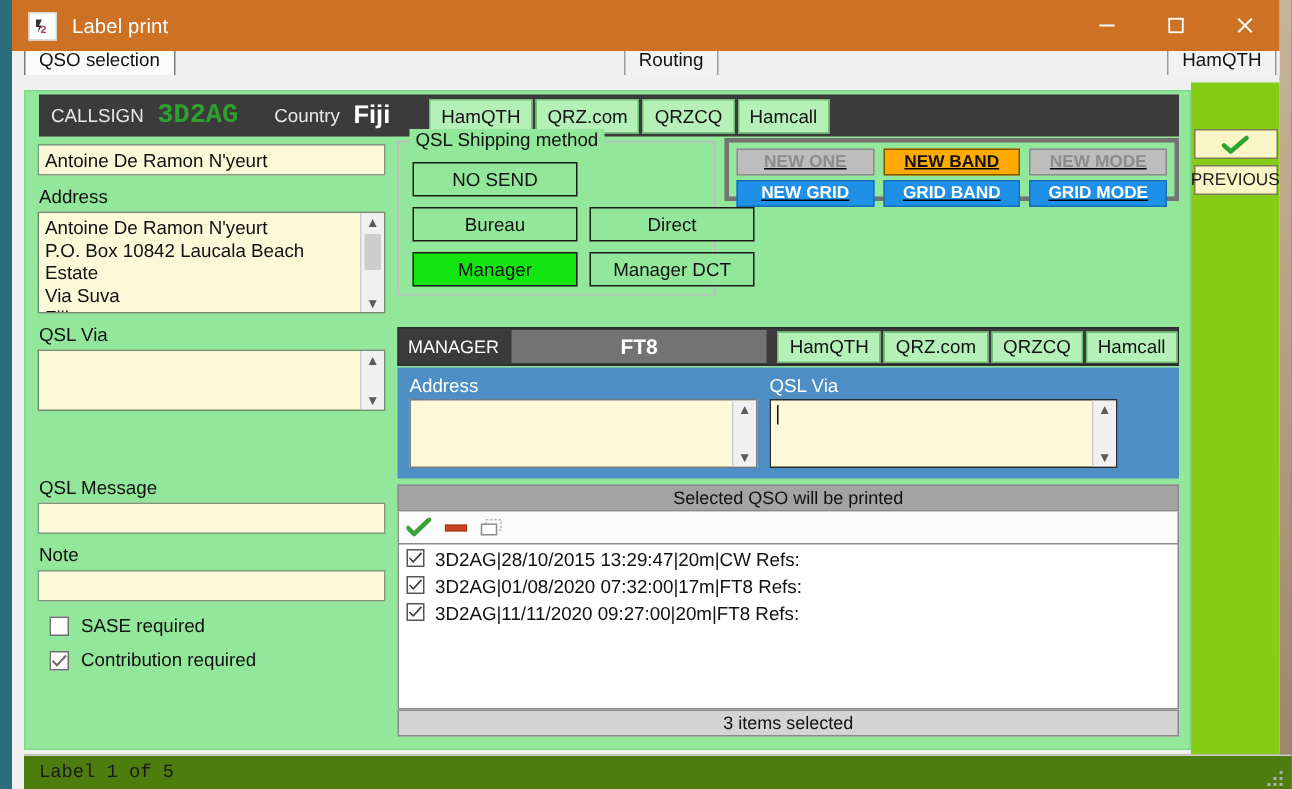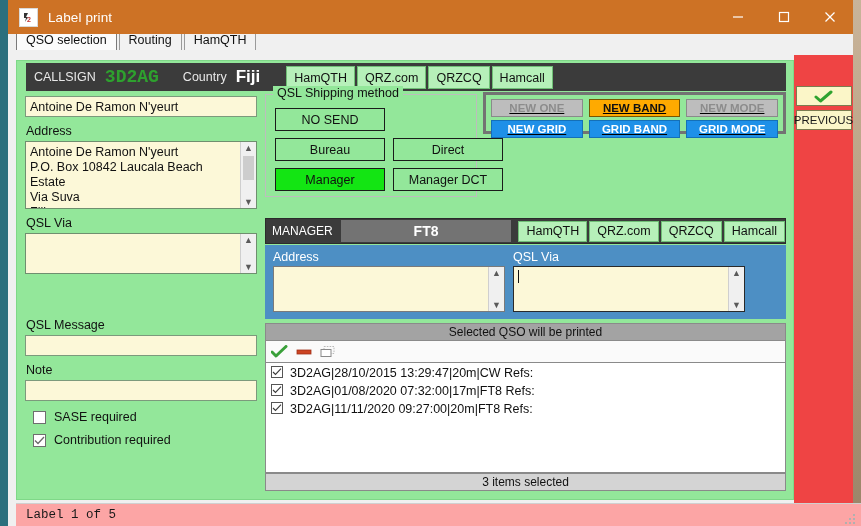--- a/index.html
+++ b/index.html
@@ -33,39 +33,39 @@
   .title-text{
     margin-left:10px;color:#ffffff;font-size:13.5px;letter-spacing:0.1px;
   }
   .win-btns{position:absolute;right:0;top:0;height:34px;display:flex;}
   .win-btn{width:46px;height:34px;display:flex;align-items:center;justify-content:center;color:#ffffff;font-size:14px;}
   .win-btn svg{display:block;}
 
   
   .tabstrip{
     height:16px;background:#f0f0f0;display:flex;align-items:flex-end;
-    padding-left:8px;box-sizing:border-box;
+    padding-left:8px;box-sizing:border-box;justify-content:space-between;
   }
   .tab{
     height:21px;line-height:21px;padding:0 9px;margin-right:2px;
     border:1px solid #9a9a9a;background:#f2f2f2;
     font-size:12.5px;color:#111;box-sizing:border-box;
     border-bottom:none;
   }
   .tab.selected{background:#fbfbfb;border-color:#7a7a7a;}
 
   
   .body-area{
     position:absolute;left:8px;top:60px;width:778px;height:440px;
     background:#93e79a;box-sizing:border-box;
     border:1px solid #7fd888;
   }
   
   .right-rail{
-    position:absolute;left:786px;top:55px;width:59px;height:448px;background:#ef4444;
+    position:absolute;left:786px;top:55px;width:59px;height:448px;background:#84cc16;
   }
   .rail-btn{
     margin:31px auto 0 auto;width:56px;height:20px;background:#fbf6c8;
     border:1px solid #7c7c50;display:flex;align-items:center;justify-content:center;
     box-sizing:border-box;
   }
   .rail-btn.prev{margin-top:4px;font-size:11.5px;color:#1a1a1a;}
   .rail-btn svg{display:block;}
 
   
@@ -208,21 +208,21 @@
   .sel-footer{
     position:absolute;left:248px;top:412px;width:521px;height:18px;
     background:#d4d4d4;border:1px solid #8a8a8a;box-sizing:border-box;
     display:flex;align-items:center;justify-content:center;
     font-size:12px;color:#111;
   }
 
   
   .statusbar{
     position:absolute;left:8px;top:503px;width:845px;height:23px;
-    background:#fca5a5;border-top:1px solid #d0d0d0;box-sizing:border-box;
+    background:#4d7c0f;border-top:1px solid #d0d0d0;box-sizing:border-box;
     display:flex;align-items:center;
   }
   .statusbar .txt{font-size:12.5px;color:#1a1a1a;margin-left:10px;font-family:"Liberation Mono", monospace;}
   .grip{position:absolute;right:4px;bottom:2px;width:12px;height:12px;}
   .grip i{position:absolute;width:2px;height:2px;background:#b0b0b0;display:block;}
 </style>
 </head>
 <body>
 
 <div class="desktop">

